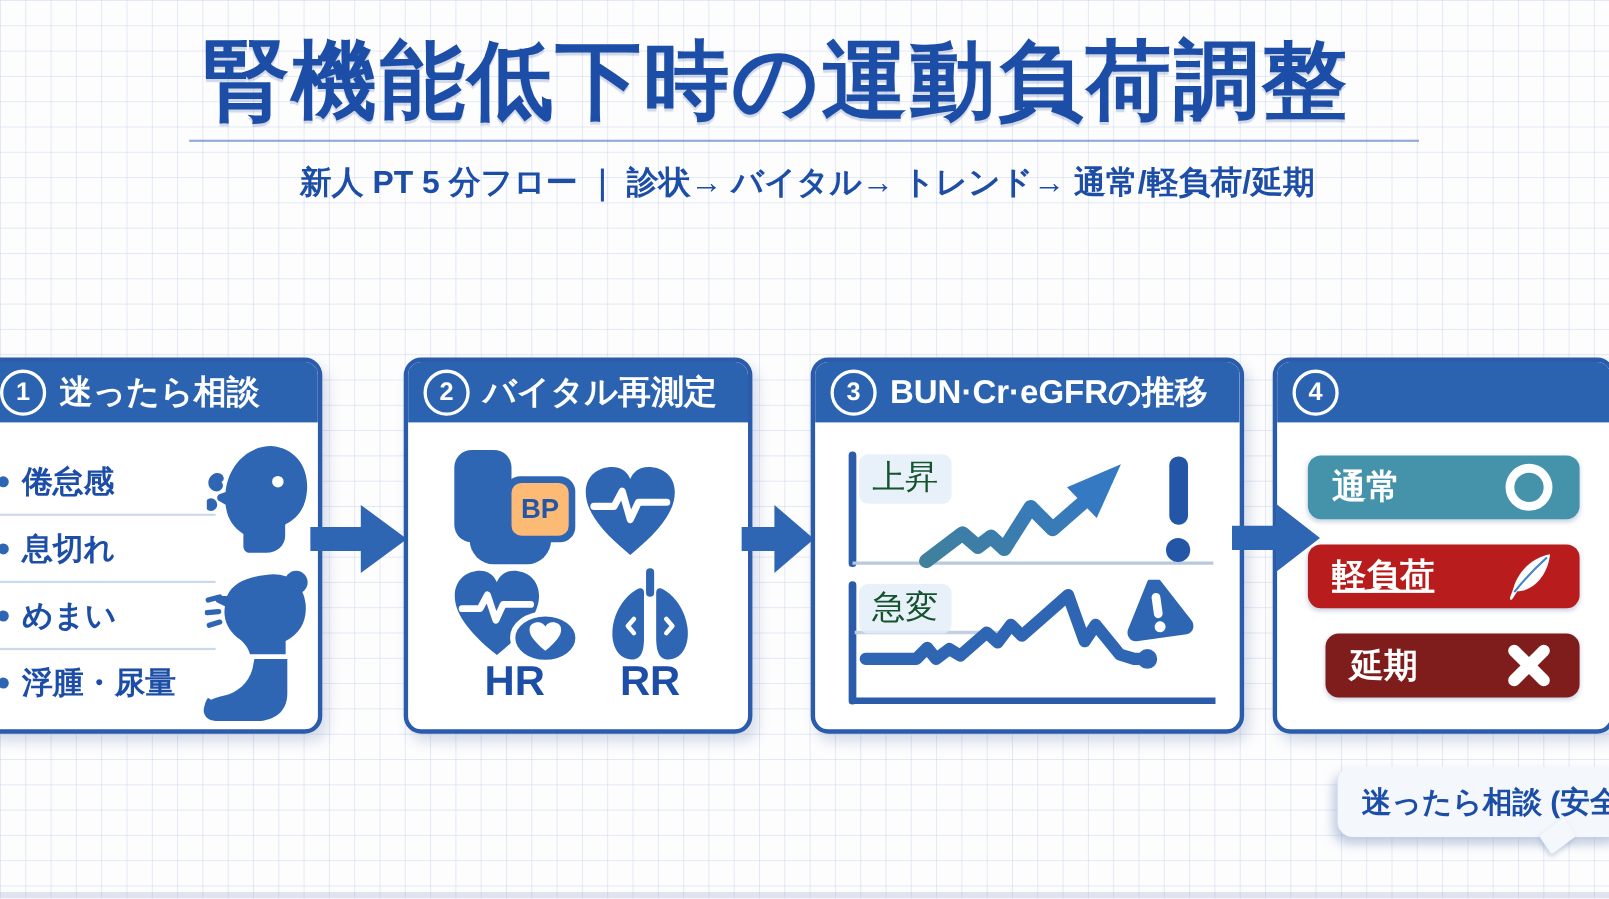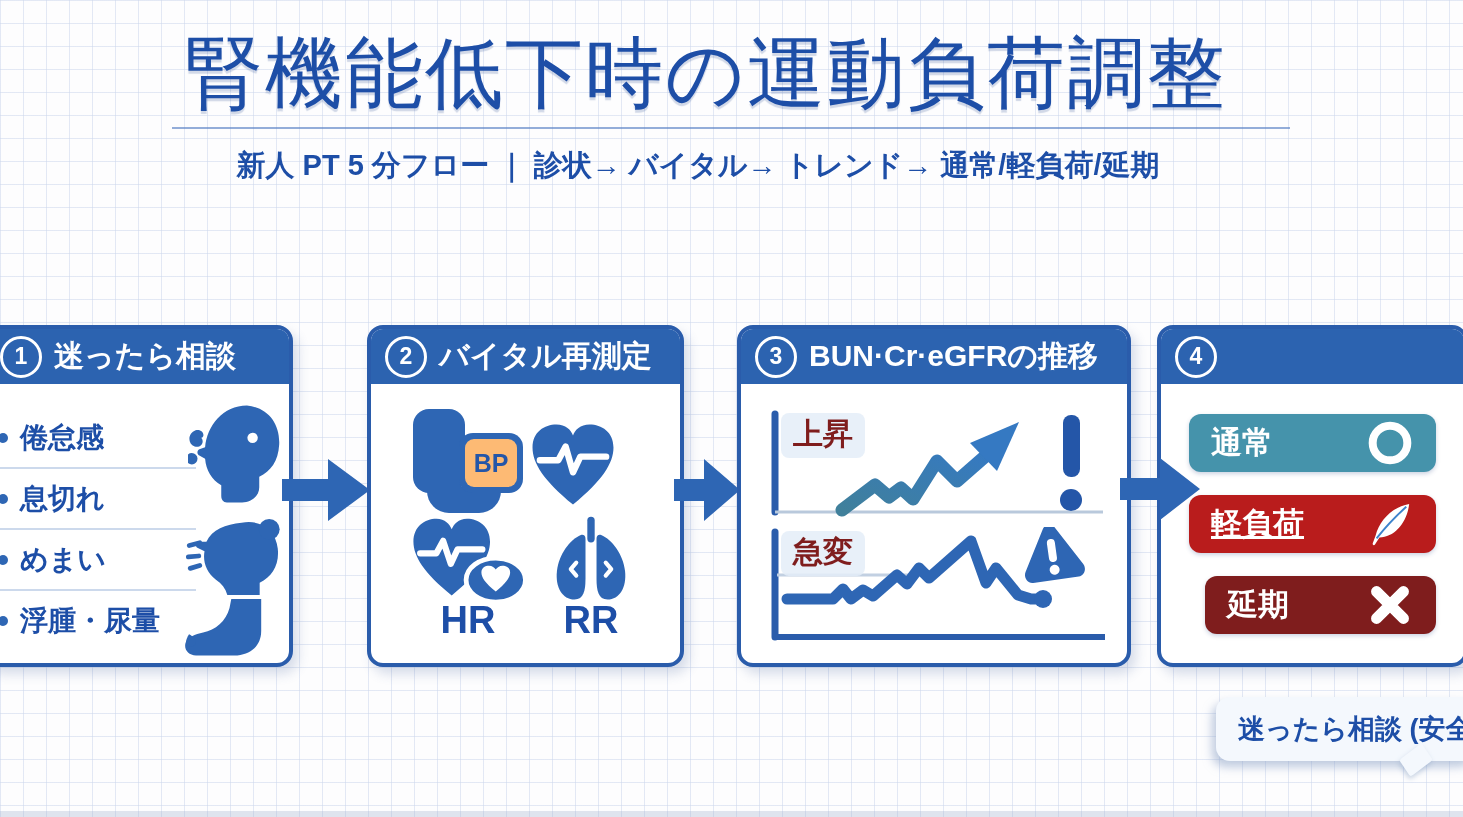--- a/index.html
+++ b/index.html
@@ -9,27 +9,27 @@
     background-color:#fdfdfe;
     background-image:
       linear-gradient(to right, rgba(205,215,236,.55) 1px, transparent 1px),
       linear-gradient(to bottom, rgba(205,215,236,.55) 1px, transparent 1px);
     background-size:23px 23px;
   }
   .bottom-shade{position:absolute;left:0;right:0;bottom:0;height:6px;background:rgba(165,180,210,.35);}
   
   .main-title{
     position:absolute;top:22px;left:0;width:1412px;text-align:center;
-    font-size:78px;font-weight:400;letter-spacing:2px;color:#1d4ea7;
+    font-size:78px;font-weight:700;letter-spacing:2px;color:#1d4ea7;
     text-shadow:0 3px 1px rgba(35,70,140,.20);white-space:nowrap;
   }
   .title-rule{position:absolute;top:127px;left:172px;width:1118px;height:2px;background:#5b82c4;opacity:.65;}
   .sub-title{
     position:absolute;top:146px;left:0;width:1396px;text-align:center;
-    font-size:29px;font-weight:bold;color:#1d4ea7;white-space:nowrap;
+    font-size:29px;font-weight:bold;color:#1d4ea7;white-space:nowrap;padding-left:36px;
   }
   
   .fbox{
     position:absolute;top:325px;height:334px;background:#ffffff;
     border:4px solid #2a5cab;border-radius:16px;overflow:hidden;
     box-shadow:5px 7px 12px rgba(60,90,150,.20);
   }
   .fbox-header{
     display:flex;align-items:center;gap:12px;height:55px;padding:0 14px;
     background:#2c63b0;color:#fff;font-size:30px;font-weight:bold;white-space:nowrap;
@@ -71,21 +71,21 @@
   .lungs-icon{left:174px;top:186px;width:92px;height:88px;}
   .vital-label{position:absolute;text-align:center;font-size:38px;font-weight:800;color:#1d4ea7;}
   .hr-label{left:36px;width:122px;top:270px;}
   .rr-label{left:174px;width:92px;top:270px;}
   
   .chart-block{position:absolute;left:26px;width:345px;}
   .chart-rise{top:80px;height:112px;}
   .chart-spike{top:198px;height:124px;}
   .chart-svg{position:absolute;left:0;top:0;}
   .chart-label{
-    position:absolute;left:14px;top:4px;font-size:30px;font-weight:bold;color:#7f1d1d;
+    position:absolute;left:14px;top:4px;font-size:30px;font-weight:normal;color:#14532d;
     background:rgba(228,237,248,.85);padding:1px 12px 3px;border-radius:8px;white-space:nowrap;
   }
   
   .decisions{display:flex;flex-direction:column;gap:23px;margin:30px 28px 0;}
   .decision-row{
     height:58px;border-radius:12px;display:flex;align-items:center;justify-content:space-between;
     padding:0 22px;color:#fff;font-size:31px;font-weight:bold;white-space:nowrap;
     box-shadow:0 2px 4px rgba(50,80,140,.25);
   }
   .decision-icon{flex:0 0 auto;width:48px;height:48px;display:flex;align-items:center;justify-content:center;}

